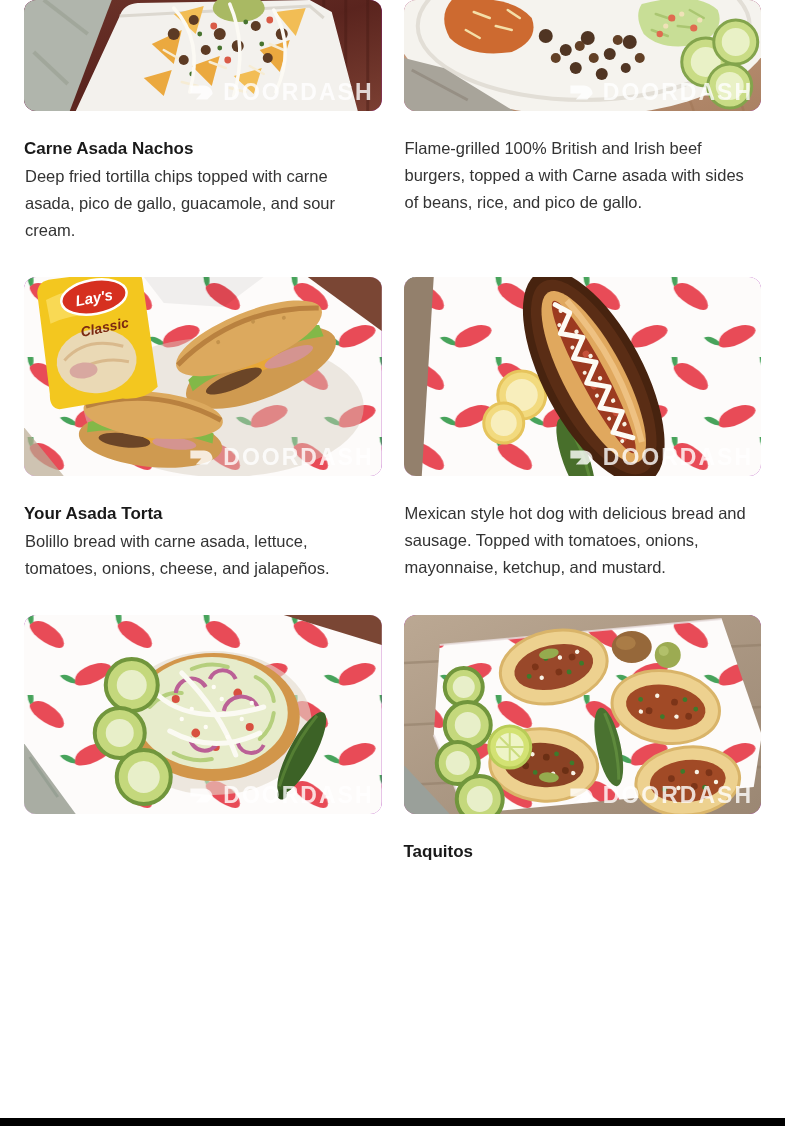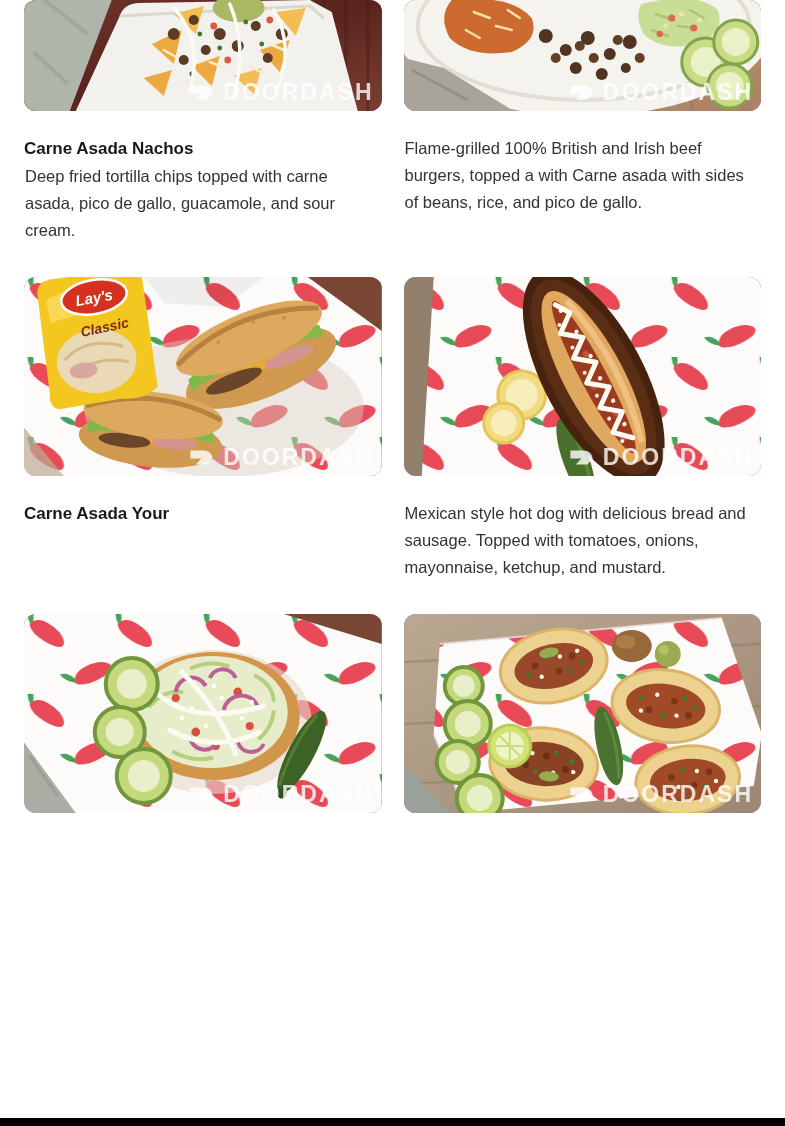--- a/index.html
+++ b/index.html
@@ -262,21 +262,22 @@
           <text x="64" y="60" font-size="14" font-style="italic" font-weight="bold" fill="#7c2a12" text-anchor="middle" transform="rotate(-6 64 60)">Classic</text>
         </g>
       </svg>
       <div class="watermark">
         <svg class="wm-logo" viewBox="0 0 25 17">
           <path d="M2.2,2 H14.8 C19.3,2 22.8,5.5 22.8,10 L17.9,15 H7.2 L12.4,9.4 H2.2 Z" fill="currentColor"></path>
         </svg>
         <span>DOORDASH</span>
       </div>
     </figure>
-    <h3 class="item-name">Carne Asada Your</h3>
+    <h3 class="item-name">Your Asada Torta</h3>
+    <p class="item-desc">Bolillo bread with carne asada, lettuce, tomatoes, onions, cheese, and jalapeños.</p>
   </article>
 
   <article class="menu-item">
     <figure class="photo">
       <svg class="scene" viewBox="0 0 358 199" preserveAspectRatio="xMidYMid slice">
         <rect width="358" height="199" fill="url(#chiliPat)"></rect>
         <path d="M0,0 H30 L18,199 H0 Z" fill="#93806c"></path>
         <circle cx="118" cy="118" r="24" fill="#f2da7e" stroke="#e6c45c" stroke-width="3"></circle>
         <circle cx="118" cy="118" r="16" fill="#f8eebc"></circle>
         <circle cx="100" cy="146" r="20" fill="#f2da7e" stroke="#e6c45c" stroke-width="3"></circle>
@@ -516,17 +517,18 @@
           <path d="M-34,-3 Q0,-10 34,-3" stroke="#5e8a3c" stroke-width="3" fill="none"></path>
         </g>
       </svg>
       <div class="watermark">
         <svg class="wm-logo" viewBox="0 0 25 17">
           <path d="M2.2,2 H14.8 C19.3,2 22.8,5.5 22.8,10 L17.9,15 H7.2 L12.4,9.4 H2.2 Z" fill="currentColor"></path>
         </svg>
         <span>DOORDASH</span>
       </div>
     </figure>
+    <h3 class="item-name">Taquitos</h3>
   </article>
 
 </main>
 
 <div class="bottom-bar"></div>
 
 </body></html>

